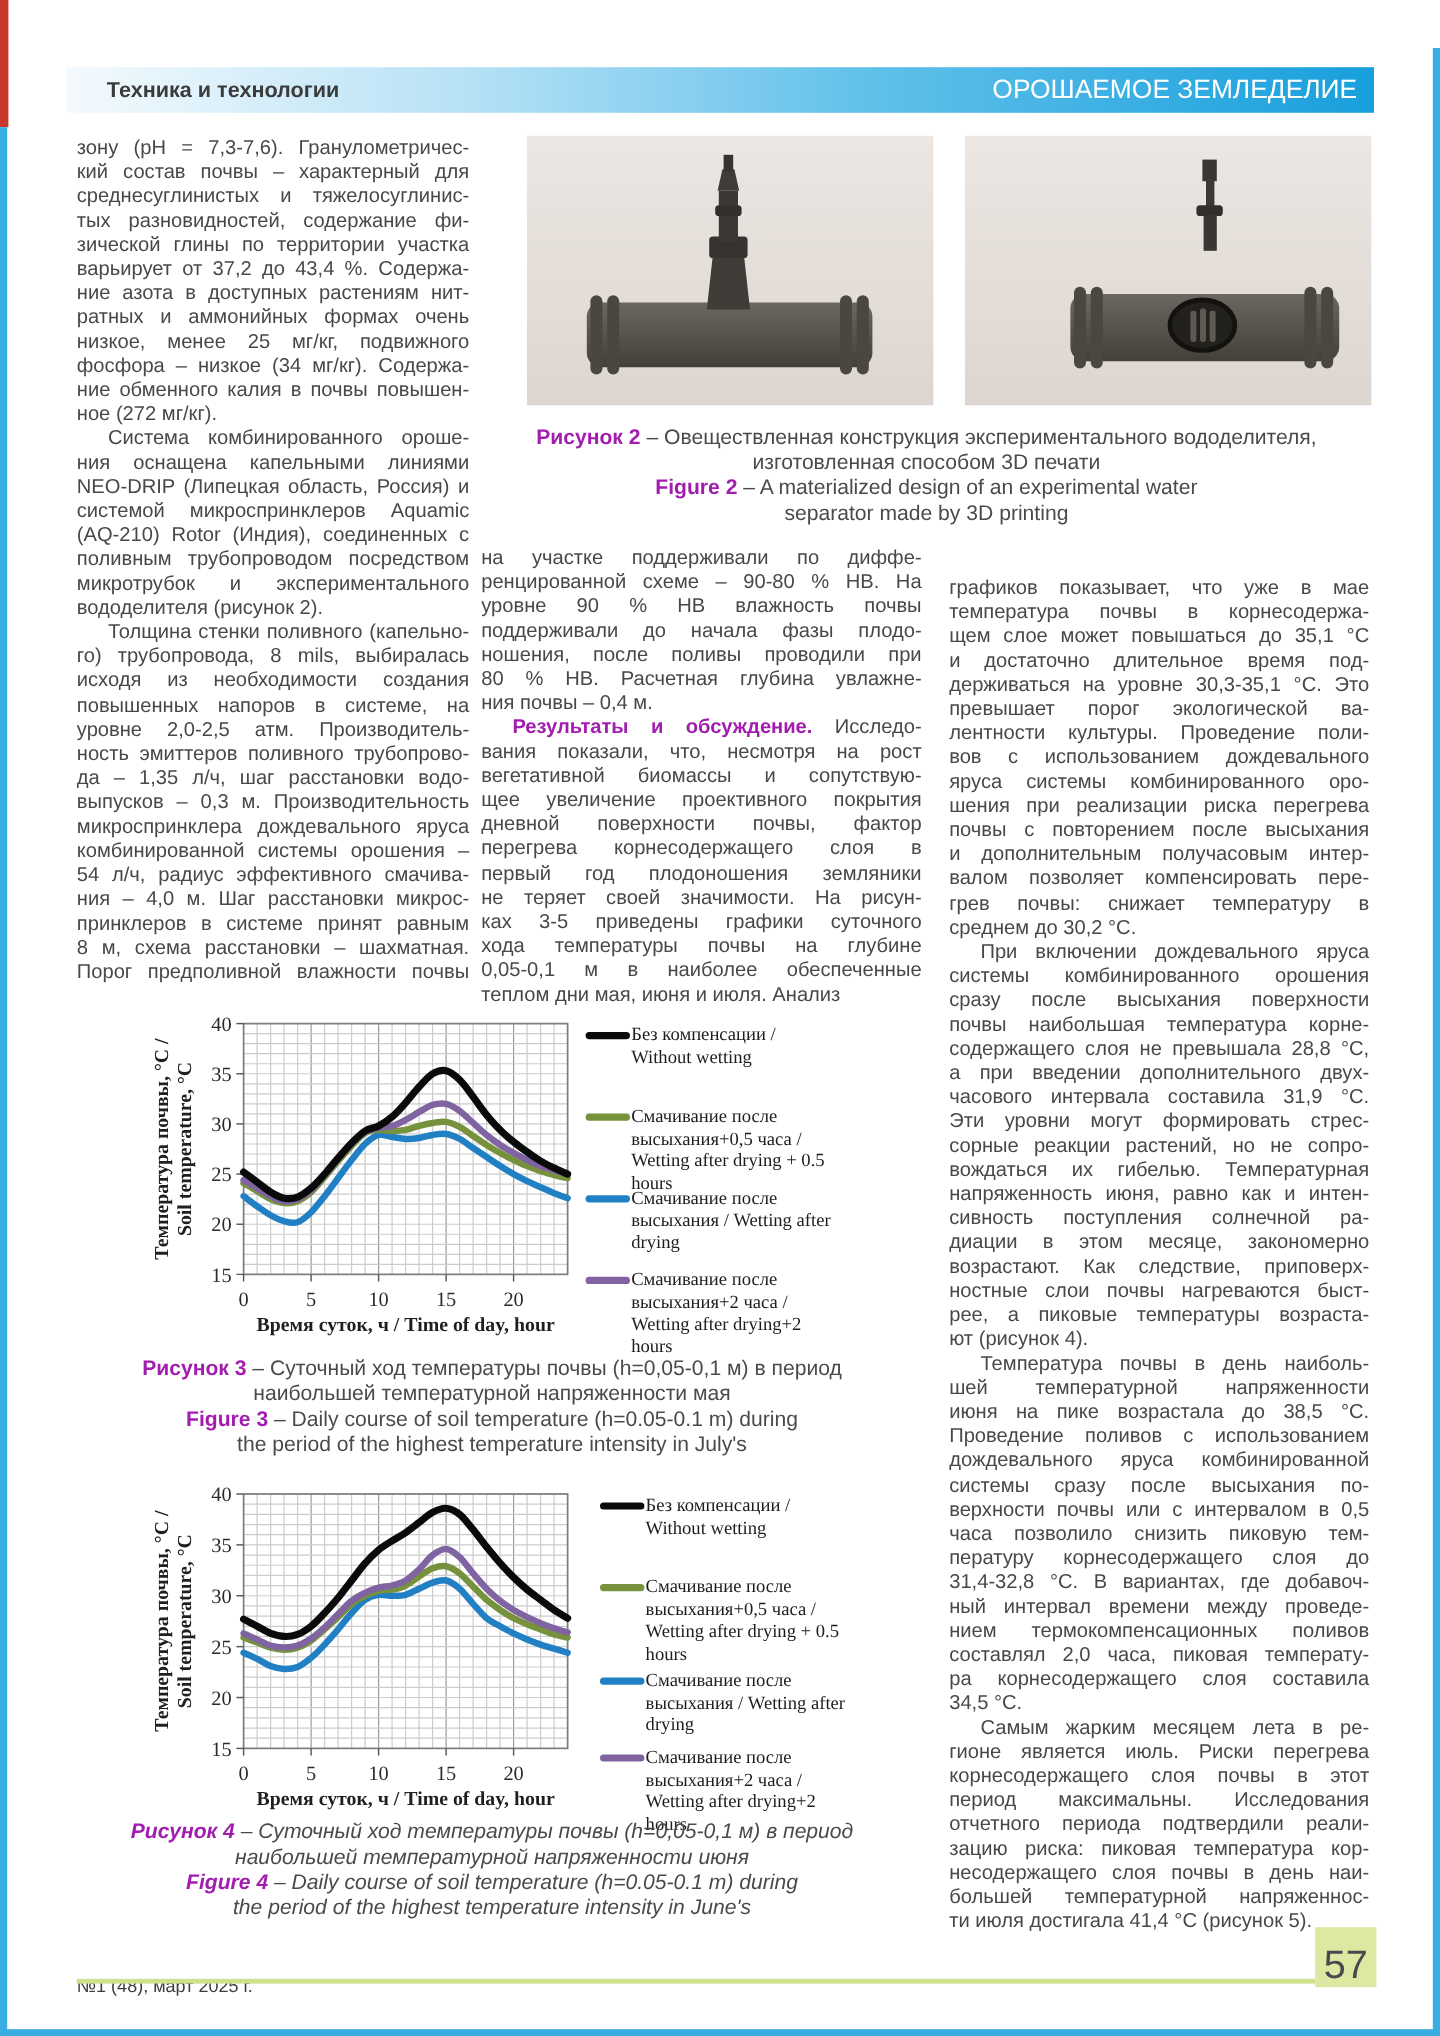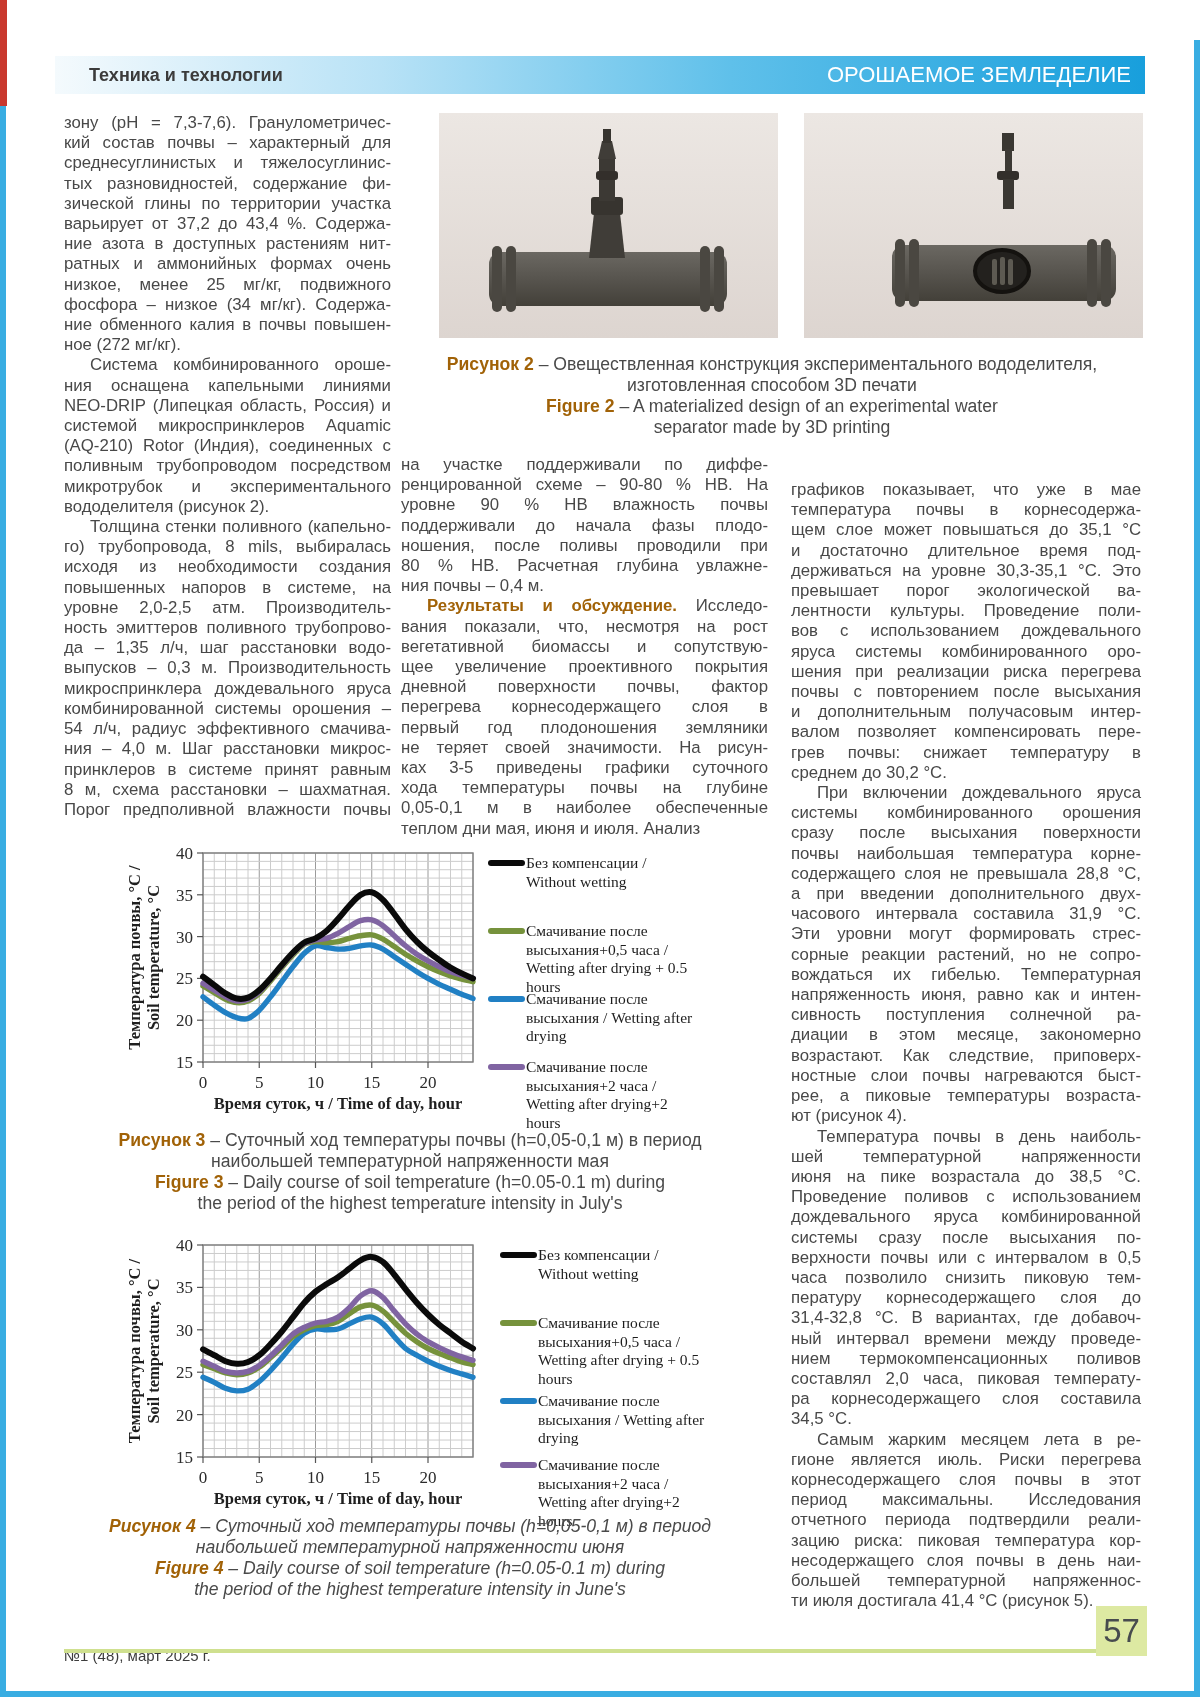--- a/index.html
+++ b/index.html
@@ -19,42 +19,42 @@
 
   
   .col{position:absolute;font-size:16.8px;line-height:20.2px;color:#484848;}
   .line{text-align:justify;text-align-last:justify;}
   .line.last{text-align-last:left;}
   .line.indent{text-indent:1.55em;}
   .centered .line{text-align:center;text-align-last:center;}
 
   
   .caption{position:absolute;font-size:17.6px;line-height:21px;color:#4a4a4a;}
-  .caption b, .col b{font-weight:bold;color:#a16207;}
+  .caption b, .col b{font-weight:bold;color:#a21caf;}
 
   
   .photo{position:absolute;top:113px;width:339px;height:225px;}
   .photo svg{display:block;width:100%;height:100%;}
 
   
   .chart-svg{position:absolute;}
   .tick{font-size:17px;fill:#2b2b2b;font-family:"Liberation Serif","DejaVu Serif",serif;}
   .axlabel{font-size:16.5px;font-weight:bold;fill:#1f1f1f;font-family:"Liberation Serif","DejaVu Serif",serif;}
 
   
   #legend-layer{position:absolute;left:0;top:0;width:1200px;height:1697px;pointer-events:none;}
   .leg-item{position:absolute;display:flex;width:236px;}
   .leg-dash{width:37px;height:6px;border-radius:3px;margin:6px 1px 0 0;flex:0 0 auto;}
   .leg-text{font-family:"Liberation Serif","DejaVu Serif",serif;font-size:15.5px;line-height:18.5px;color:#1d1d1d;}
 
   
   .footer-issue{position:absolute;left:64px;top:1627px;font-size:15px;color:#3d3d3d;margin-top:20px;}
   .footer-rule{position:absolute;left:64px;top:1649px;width:1032px;height:4px;background:#cfe08f;}
   .page-num-box{position:absolute;left:1096px;top:1606px;width:51px;height:50px;background:#dde9a2;
-      display:flex;align-items:center;justify-content:center;font-size:33px;color:#474b4e;}
+      display:flex;align-items:flex-end;justify-content:center;font-size:33px;color:#474b4e;}
 </style>
 </head>
 <body>
 
 <div class="page">
 
   <div class="edge-red" style="left:0;top:0;width:7px;height:106px;"></div>
   <div class="edge" style="left:0;top:106px;width:6px;height:1591px;"></div>
   <div class="edge" style="left:1194px;top:40px;width:6px;height:1657px;"></div>
   <div class="edge" style="left:0;top:1691px;width:1200px;height:6px;"></div>

